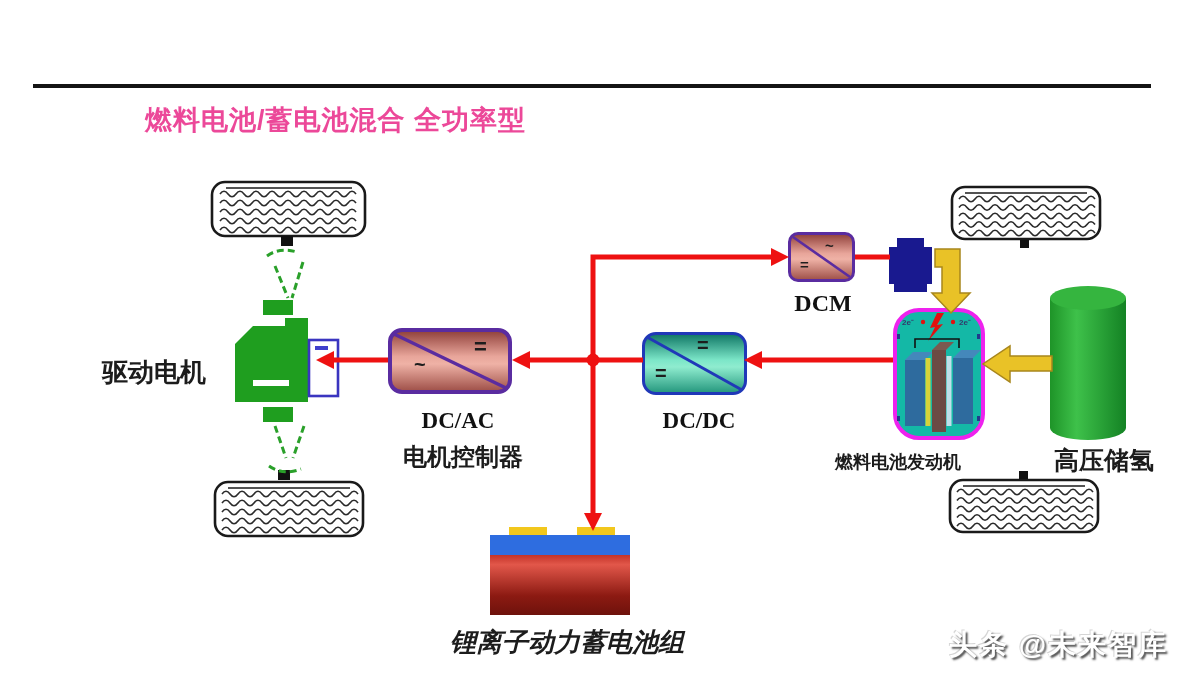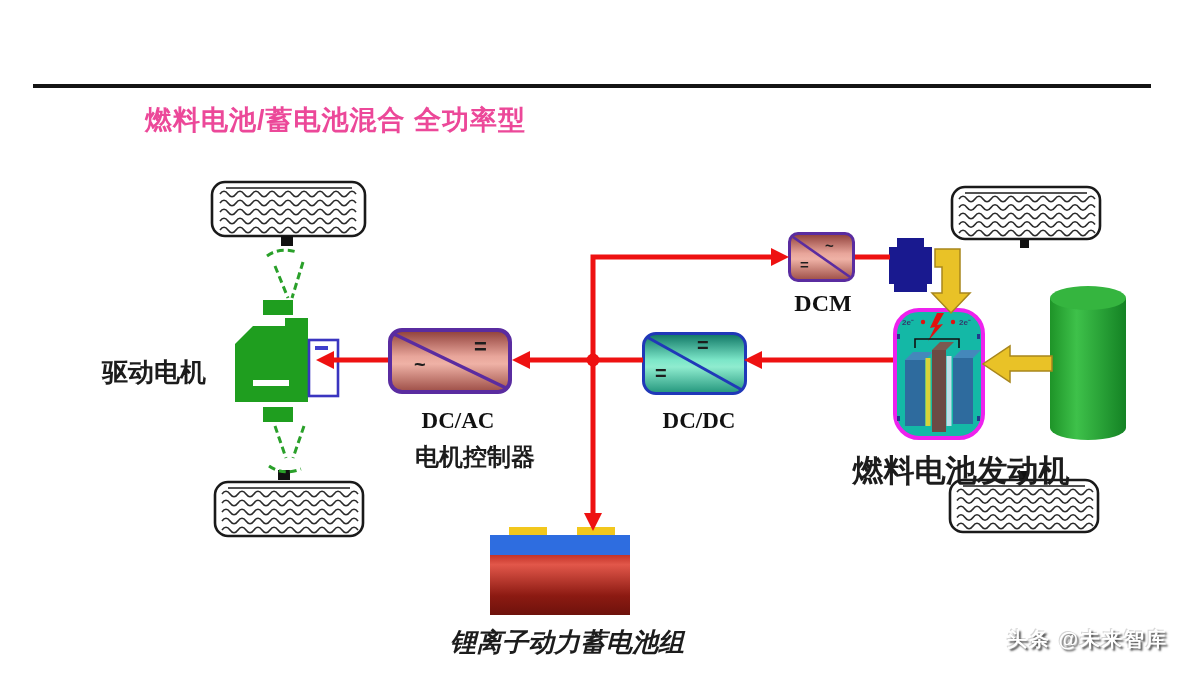--- a/index.html
+++ b/index.html
@@ -31,21 +31,21 @@
   .navy{background:#19198f;}
 
   
   .batt-blue{background:#2e6de0;}
   .batt-red{background:linear-gradient(180deg,#c23328 0%,#e2574a 16%,#8c1a12 68%,#6e120c 100%);}
   .terminal{background:#f2c71d;height:8px;width:38px;}
 
   
   .fuelcell{box-sizing:border-box;border:4px solid #ee22ee;border-radius:26px;background:#14b8a6;}
 
-  .watermark{right:16px;top:626px;font-size:20px;font-weight:800;color:#fff;
+  .watermark{right:16px;top:626px;font-size:28px;font-weight:800;color:#fff;
              text-shadow:2px 2px 2px rgba(70,70,70,.95),-1px -1px 0 rgba(150,150,150,.4);
              letter-spacing:2px;}
 </style>
 </head>
 <body>
 
 <div class="canvas">
 
   <div class="abs fig-rule"></div>
   <div class="abs fig-subtitle">燃料电池/蓄电池混合 全功率型</div>
@@ -116,21 +116,21 @@
   <div class="abs lbl lbl-cn" style="left:94px;top:355px;font-size:26px;margin-left:8px;">驱动电机</div>
 
   <div class="abs convbox box-pink" style="left:388px;top:328px;width:124px;height:66px;">
     <svg width="116" height="58" viewBox="0 0 116 58">
         <path d="M2,2 L114,56" stroke="#5a2ca0" stroke-width="3.4" fill="none"></path>
       </svg>
     <span class="sym" style="left:22px;top:22px;font-size:20px;">~</span>
     <span class="sym" style="left:82px;top:4px;font-size:22px;">=</span>
   </div>
   <div class="abs lbl lbl-en center" style="left:458px;top:408px;">DC/AC</div>
-  <div class="abs lbl lbl-cn center" style="left:463px;top:441px;margin-left:12px;">电机控制器</div>
+  <div class="abs lbl lbl-cn center" style="left:463px;top:441px;">电机控制器</div>
 
   <div class="abs convbox box-teal" style="left:642px;top:332px;width:105px;height:63px;">
     <svg width="99" height="57" viewBox="0 0 99 57">
         <path d="M2,2 L97,55" stroke="#2038b8" stroke-width="3" fill="none"></path>
       </svg>
     <span class="sym" style="left:52px;top:0px;font-size:20px;">=</span>
     <span class="sym" style="left:10px;top:28px;font-size:20px;">=</span>
   </div>
   <div class="abs lbl lbl-en center" style="left:699px;top:408px;font-family:Liberation Serif, serif;">DC/DC</div>
 
@@ -162,33 +162,34 @@
       <polygon points="35,38 49,38 49,120 35,120" fill="#6b4a44"></polygon>
       <rect x="49.5" y="44" width="5" height="70" fill="#bfe0ea"></rect>
       <polygon points="56,46 64,38 84,38 76,46" fill="#4488bb"></polygon>
       <polygon points="56,46 76,46 76,112 56,112" fill="#2e6b9e"></polygon>
       <rect x="0" y="22" width="3" height="5" fill="#223a8c"></rect>
       <rect x="80" y="22" width="3" height="5" fill="#223a8c"></rect>
       <rect x="0" y="104" width="3" height="5" fill="#223a8c"></rect>
       <rect x="80" y="104" width="3" height="5" fill="#223a8c"></rect>
     </svg>
   </div>
-  <div class="abs lbl lbl-cn center" style="left:961px;top:450px;font-size:31px;">燃料电池发动机</div>
+  <div class="abs lbl lbl-cn center" style="left:898px;top:450px;font-size:18px;">燃料电池发动机</div>
 
   <svg class="abs" style="left:1048px;top:284px" width="80" height="158" viewBox="0 0 80 158">
     <defs>
       <linearGradient id="cylGrad" x1="0" y1="0" x2="1" y2="0">
         <stop offset="0" stop-color="#1e9428"></stop>
           <stop offset="0.35" stop-color="#3ec14a"></stop>
           <stop offset="1" stop-color="#148224"></stop>
       </linearGradient>
     </defs>
     <path d="M2,14 V144 a38,12 0 0 0 76,0 V14 Z" fill="url(#cylGrad)"></path>
     <ellipse cx="40" cy="14" rx="38" ry="12" fill="#35b53f"></ellipse>
   </svg>
+  <div class="abs lbl lbl-cn center" style="left:1104px;top:444px;font-size:25px;">高压储氢</div>
 
   <div class="abs terminal" style="left:509px;top:527px;"></div>
   <div class="abs terminal" style="left:577px;top:527px;"></div>
   <div class="abs batt-blue" style="left:490px;top:535px;width:140px;height:20px;"></div>
   <div class="abs batt-red" style="left:490px;top:555px;width:140px;height:60px;"></div>
   <div class="abs lbl lbl-cn center" style="left:567px;top:625px;font-size:26px;font-style:italic;">锂离子动力蓄电池组</div>
 
   <svg class="abs" style="left:0;top:0" width="1184" height="684" viewBox="0 0 1184 684">
 
     <g stroke="#ee1111" stroke-width="5" fill="none">

